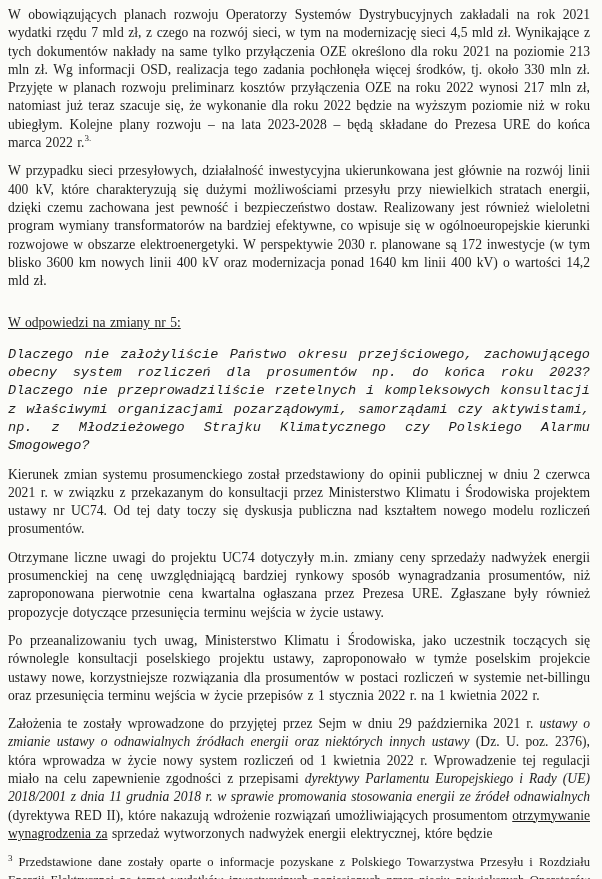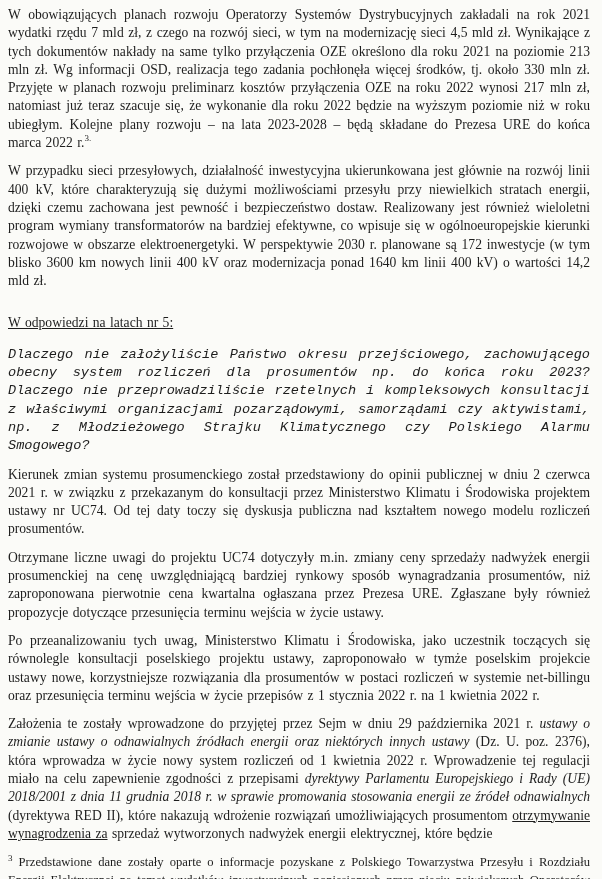--- a/index.html
+++ b/index.html
@@ -44,21 +44,21 @@
 </head>
 <body>
 
 <div class="doc">
 
   <p class="para"><span class="seg-normal">W obowiązujących planach rozwoju Operatorzy Systemów Dystrybucyjnych zakładali na rok 2021 wydatki rzędu 7 mld zł, z czego na rozwój sieci, w tym na modernizację sieci 4,5 mld zł. Wynikające z tych dokumentów nakłady na same tylko przyłączenia OZE określono dla roku 2021 na poziomie 213 mln zł. Wg informacji OSD, realizacja tego zadania pochłonęła więcej środków, tj. około 330 mln zł. Przyjęte w planach rozwoju preliminarz kosztów przyłączenia OZE na roku 2022 wynosi 217 mln zł, natomiast już teraz szacuje się, że wykonanie dla roku 2022 będzie na wyższym poziomie niż w roku ubiegłym. Kolejne plany rozwoju – na lata 2023-2028 – będą składane do Prezesa URE do końca marca 2022 r.</span><sup class="seg-sup">3.</sup></p>
 
   <p class="para">W przypadku sieci przesyłowych, działalność inwestycyjna ukierunkowana jest głównie na rozwój linii 400 kV, które charakteryzują się dużymi możliwościami przesyłu przy niewielkich stratach energii, dzięki czemu zachowana jest pewność i bezpieczeństwo dostaw. Realizowany jest również wieloletni program wymiany transformatorów na bardziej efektywne, co wpisuje się w ogólnoeuropejskie kierunki rozwojowe w obszarze elektroenergetyki. W perspektywie 2030 r. planowane są 172 inwestycje (w tym blisko 3600 km nowych linii 400 kV oraz modernizacja ponad 1640 km linii 400 kV) o wartości 14,2 mld zł.</p>
 
   <h3 class="heading">
-    <span class="u-text">W odpowiedzi na latach nr 5:</span>
+    <span class="u-text">W odpowiedzi na zmiany nr 5:</span>
   </h3>
 
   <p class="para question">Dlaczego nie założyliście Państwo okresu przejściowego, zachowującego obecny system rozliczeń dla prosumentów np. do końca roku 2023? Dlaczego nie przeprowadziliście rzetelnych i kompleksowych konsultacji z właściwymi organizacjami pozarządowymi, samorządami czy aktywistami, np. z Młodzieżowego Strajku Klimatycznego czy Polskiego Alarmu Smogowego?</p>
 
   <p class="para">Kierunek zmian systemu prosumenckiego został przedstawiony do opinii publicznej w dniu 2 czerwca 2021 r. w związku z przekazanym do konsultacji przez Ministerstwo Klimatu i Środowiska projektem ustawy nr UC74. Od tej daty toczy się dyskusja publiczna nad kształtem nowego modelu rozliczeń prosumentów.</p>
 
   <p class="para">Otrzymane liczne uwagi do projektu UC74 dotyczyły m.in. zmiany ceny sprzedaży nadwyżek energii prosumenckiej na cenę uwzględniającą bardziej rynkowy sposób wynagradzania prosumentów, niż zaproponowana pierwotnie cena kwartalna ogłaszana przez Prezesa URE. Zgłaszane były również propozycje dotyczące przesunięcia terminu wejścia w życie ustawy.</p>
 
   <p class="para">Po przeanalizowaniu tych uwag, Ministerstwo Klimatu i Środowiska, jako uczestnik toczących się równolegle konsultacji poselskiego projektu ustawy, zaproponowało w tymże poselskim projekcie ustawy nowe, korzystniejsze rozwiązania dla prosumentów w postaci rozliczeń w systemie net-billingu oraz przesunięcia terminu wejścia w życie przepisów z 1 stycznia 2022 r. na 1 kwietnia 2022 r.</p>
 

